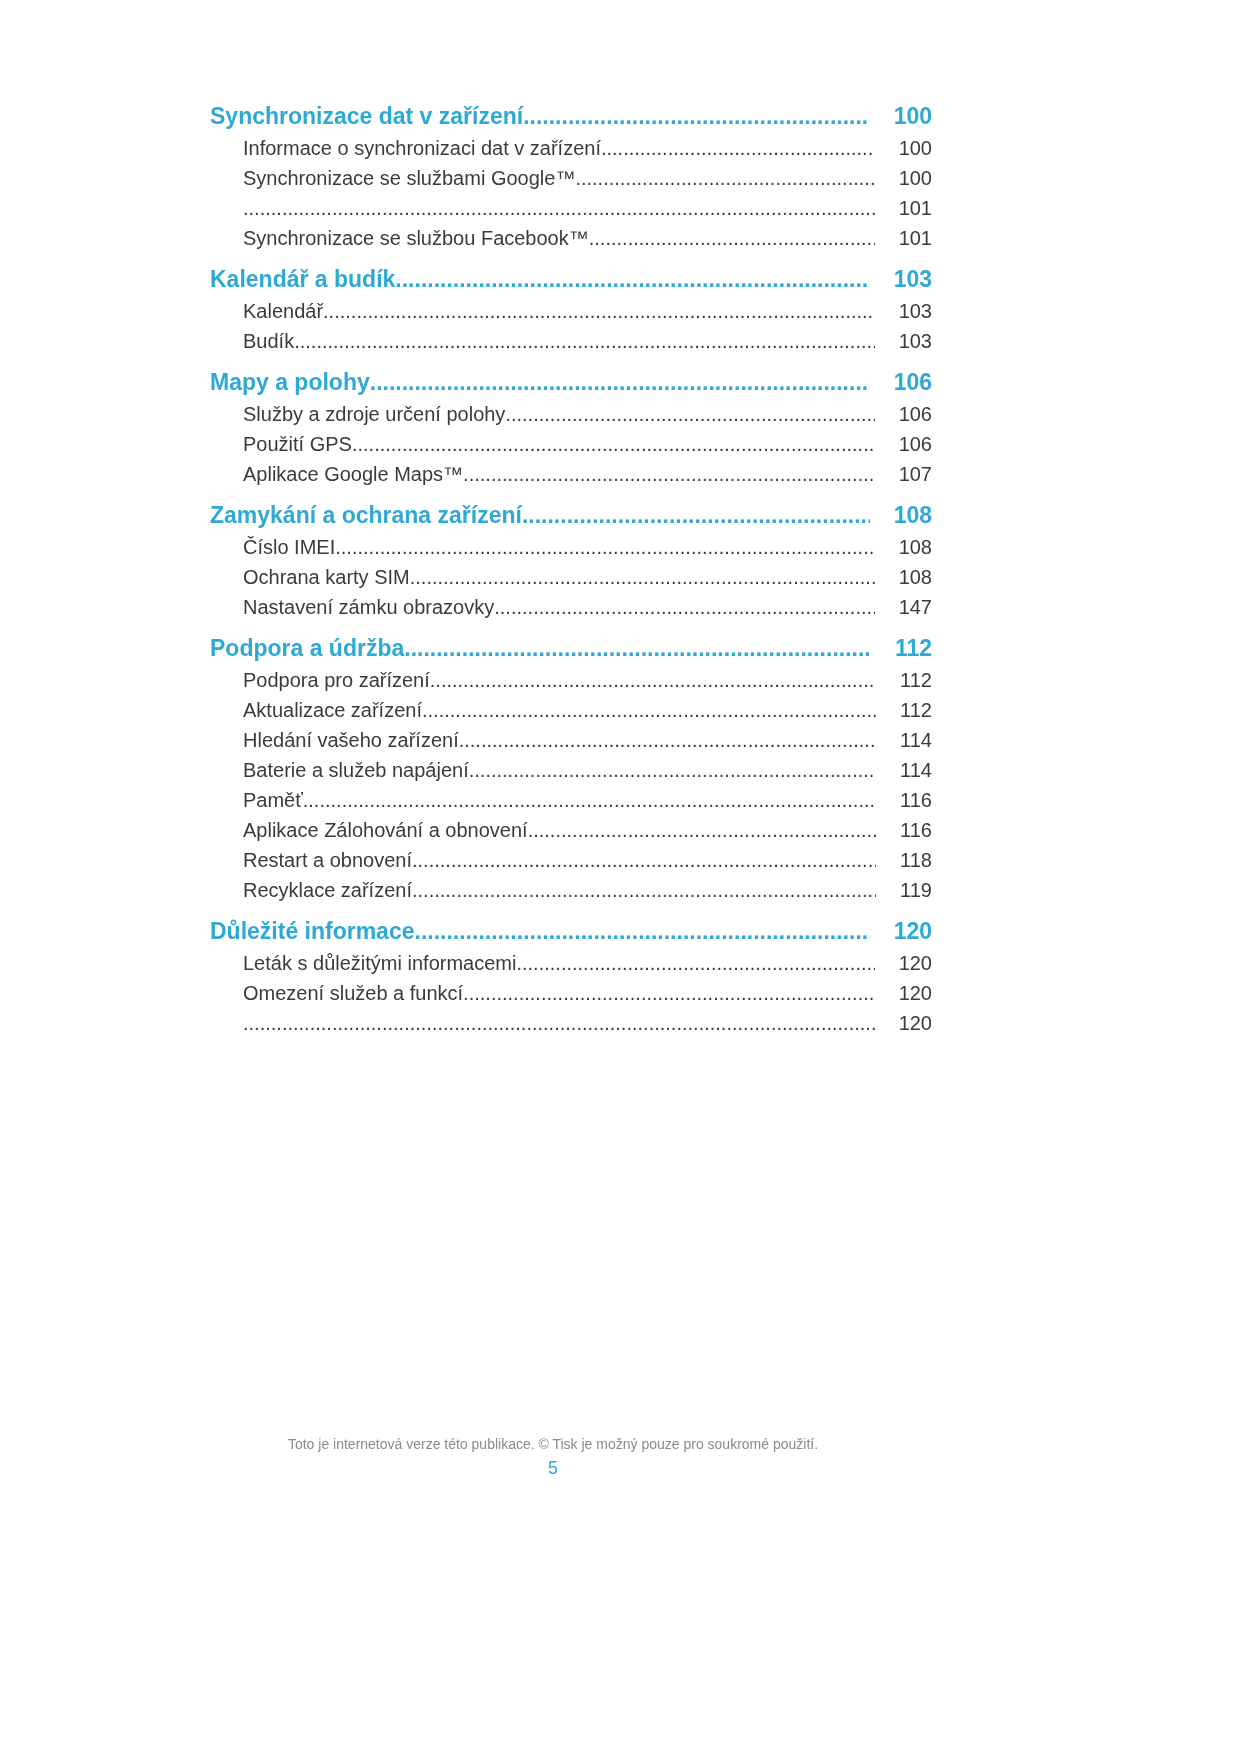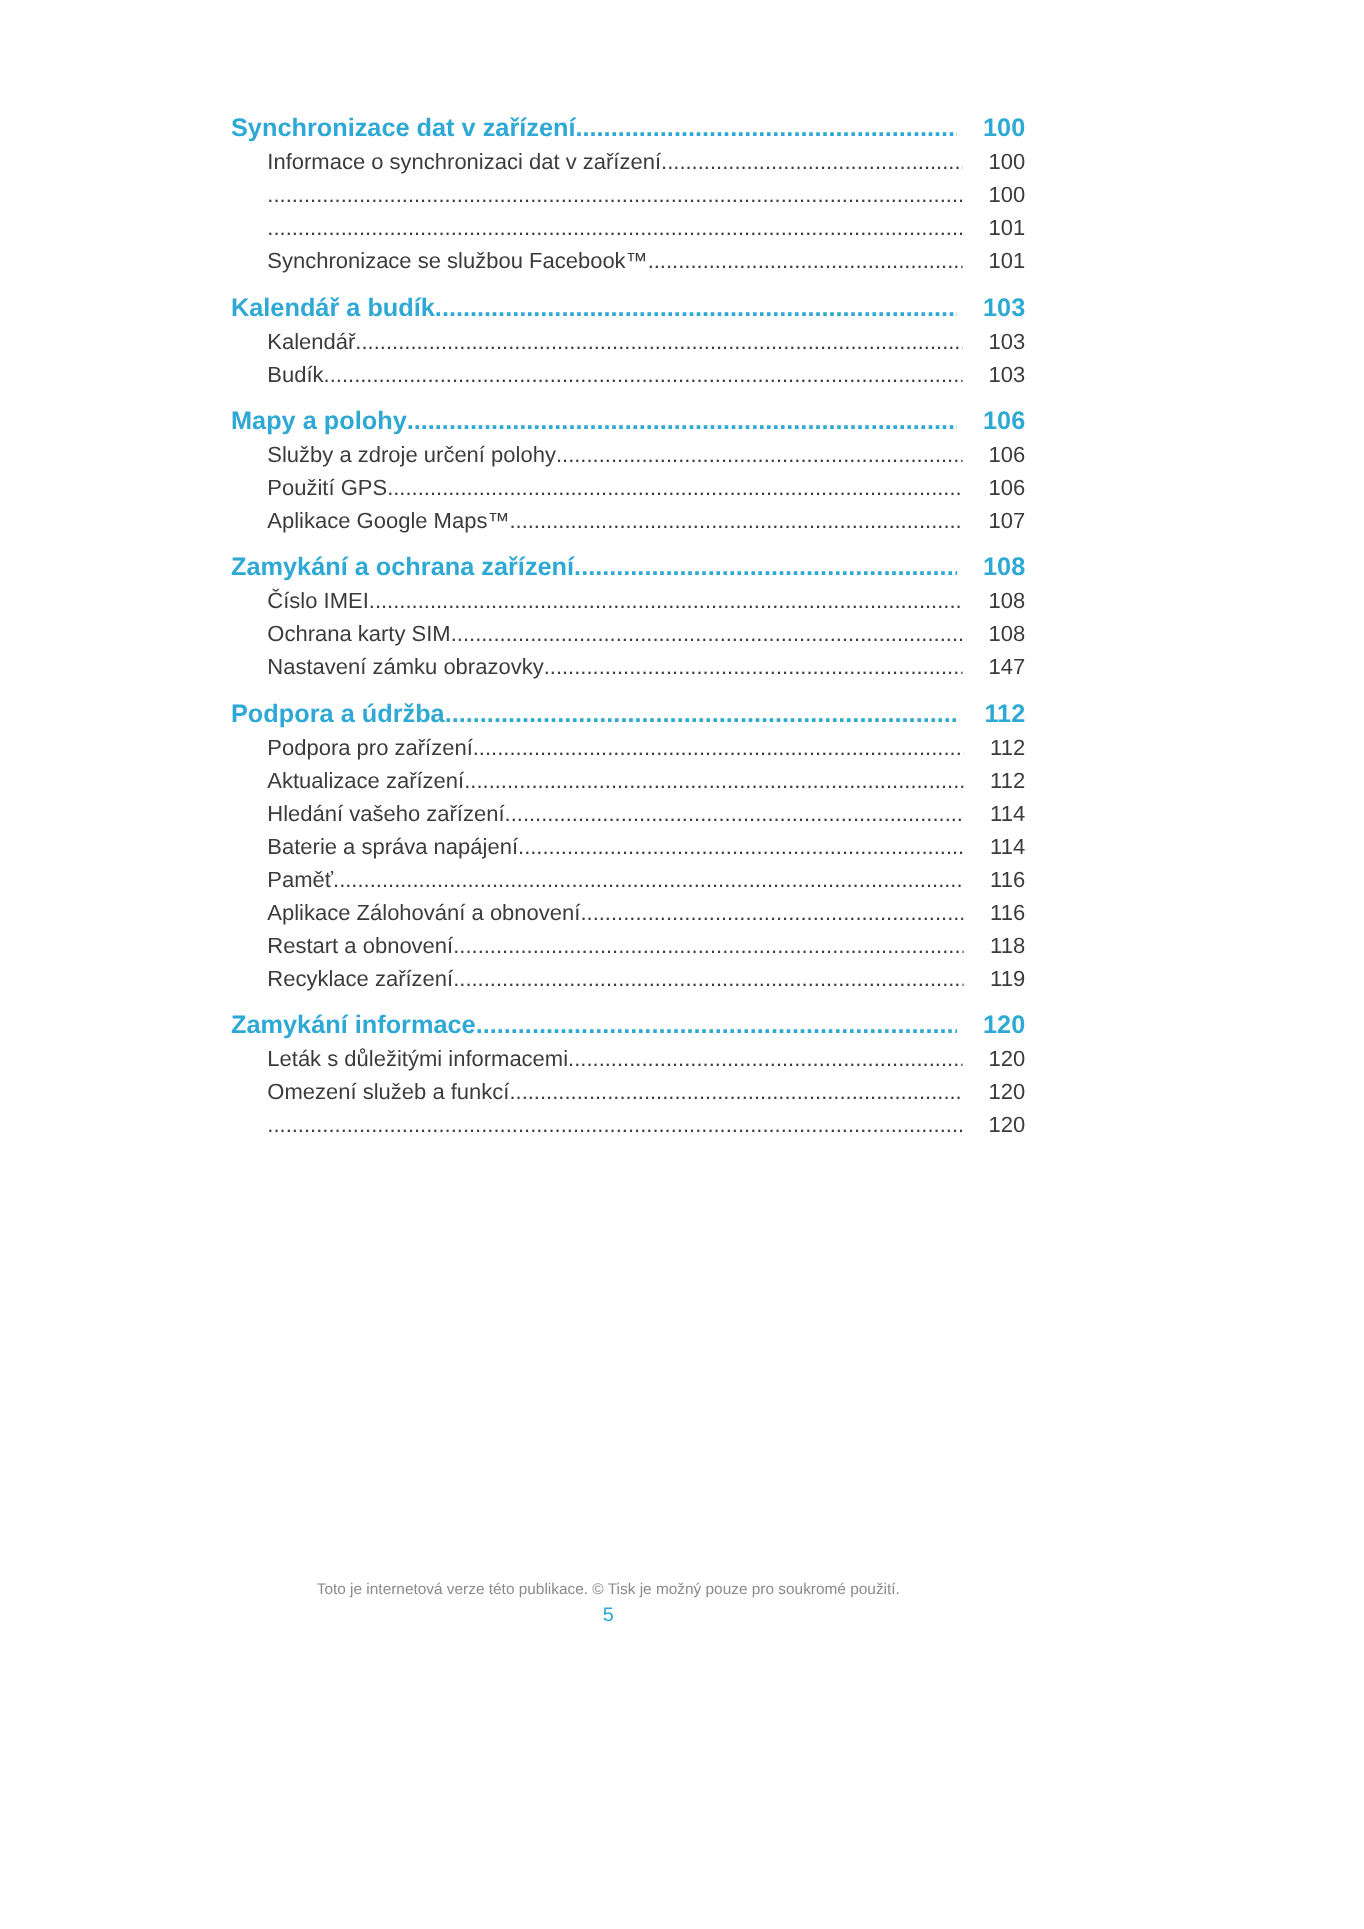--- a/index.html
+++ b/index.html
@@ -82,20 +82,21 @@
           <span class="toc-title">Synchronizace dat v zařízení</span>
           <span class="toc-dots"></span>
           <span class="toc-page">100</span>
         </div>
         <div class="toc-line toc-item">
           <span class="toc-title">Informace o synchronizaci dat v zařízení</span>
           <span class="toc-dots"></span>
           <span class="toc-page">100</span>
         </div>
         <div class="toc-line toc-item">
+          <span class="toc-title">Synchronizace se službami Google™</span>
           <span class="toc-dots"></span>
           <span class="toc-page">100</span>
         </div>
         <div class="toc-line toc-item">
           <span class="toc-dots"></span>
           <span class="toc-page">101</span>
         </div>
         <div class="toc-line toc-item">
           <span class="toc-title">Synchronizace se službou Facebook™</span>
           <span class="toc-dots"></span>
@@ -178,21 +179,21 @@
           <span class="toc-title">Aktualizace zařízení</span>
           <span class="toc-dots"></span>
           <span class="toc-page">112</span>
         </div>
         <div class="toc-line toc-item">
           <span class="toc-title">Hledání vašeho zařízení</span>
           <span class="toc-dots"></span>
           <span class="toc-page">114</span>
         </div>
         <div class="toc-line toc-item">
-          <span class="toc-title">Baterie a správa napájení</span>
+          <span class="toc-title">Baterie a služeb napájení</span>
           <span class="toc-dots"></span>
           <span class="toc-page">114</span>
         </div>
         <div class="toc-line toc-item">
           <span class="toc-title">Paměť</span>
           <span class="toc-dots"></span>
           <span class="toc-page">116</span>
         </div>
         <div class="toc-line toc-item">
           <span class="toc-title">Aplikace Zálohování a obnovení</span>
@@ -205,21 +206,21 @@
           <span class="toc-page">118</span>
         </div>
         <div class="toc-line toc-item">
           <span class="toc-title">Recyklace zařízení</span>
           <span class="toc-dots"></span>
           <span class="toc-page">119</span>
         </div>
       </section>
       <section class="toc-section">
         <div class="toc-line toc-heading">
-          <span class="toc-title">Zamykání informace</span>
+          <span class="toc-title">Důležité informace</span>
           <span class="toc-dots"></span>
           <span class="toc-page">120</span>
         </div>
         <div class="toc-line toc-item">
           <span class="toc-title">Leták s důležitými informacemi</span>
           <span class="toc-dots"></span>
           <span class="toc-page">120</span>
         </div>
         <div class="toc-line toc-item">
           <span class="toc-title">Omezení služeb a funkcí</span>

